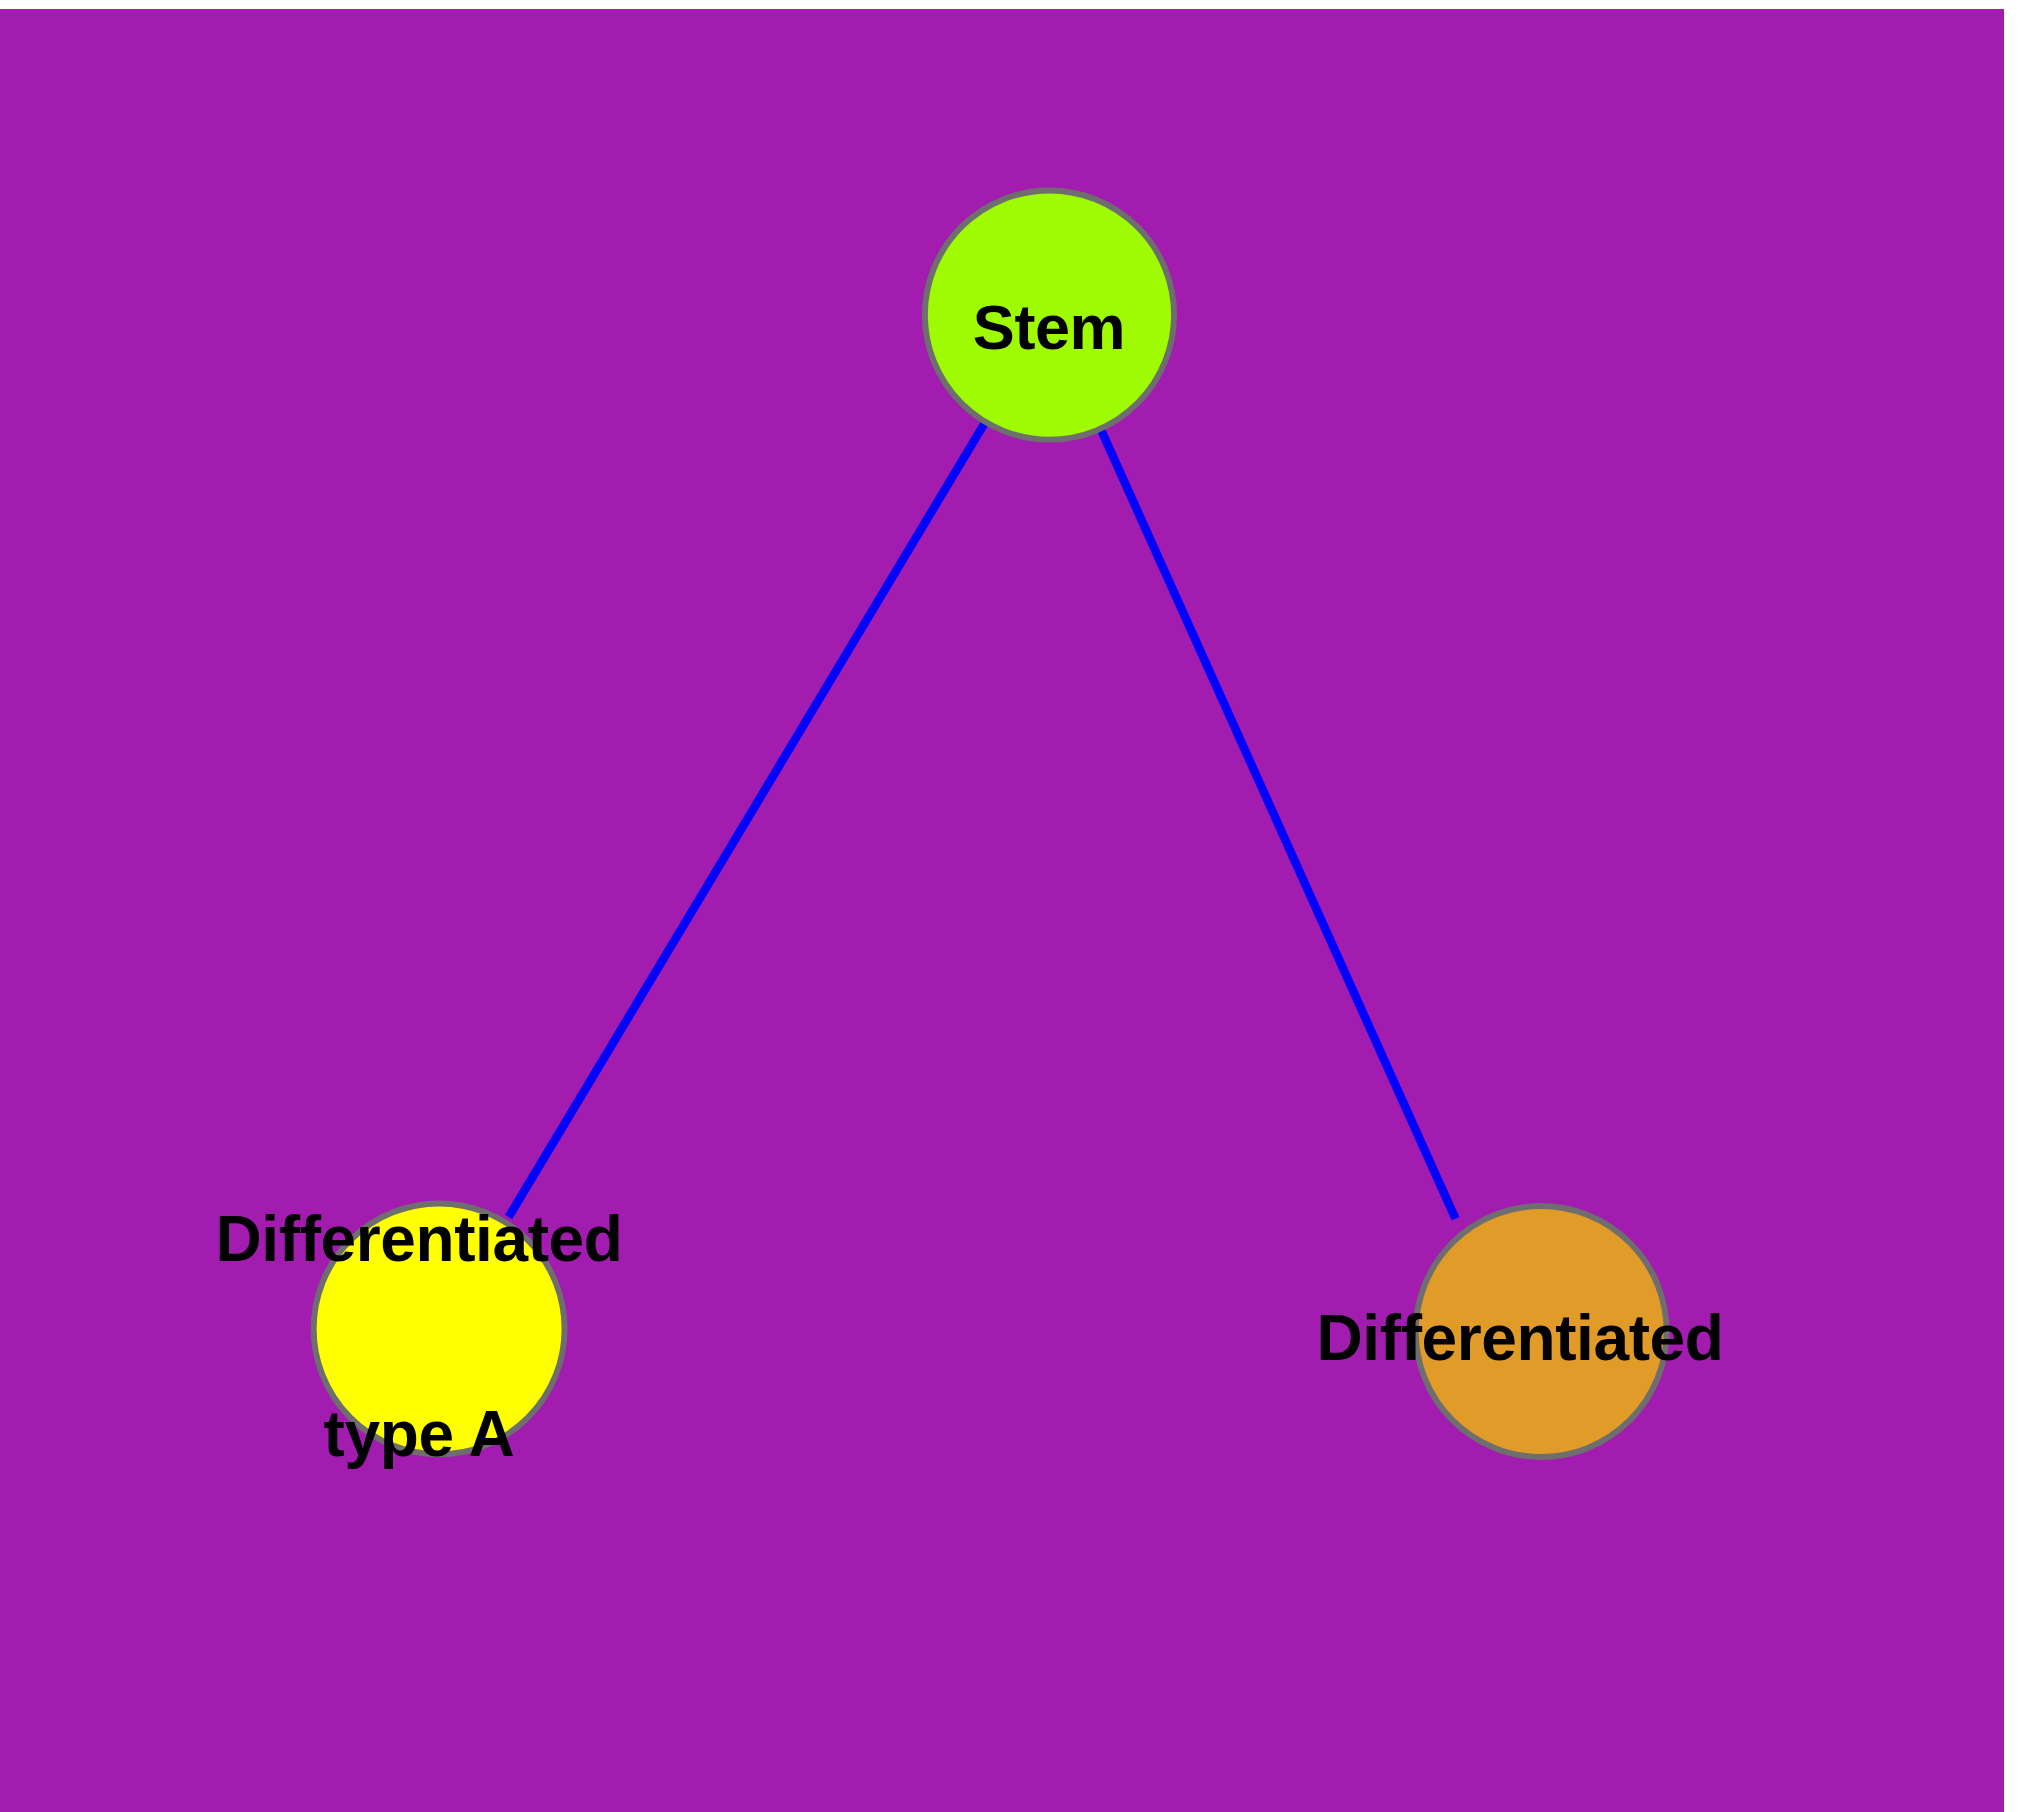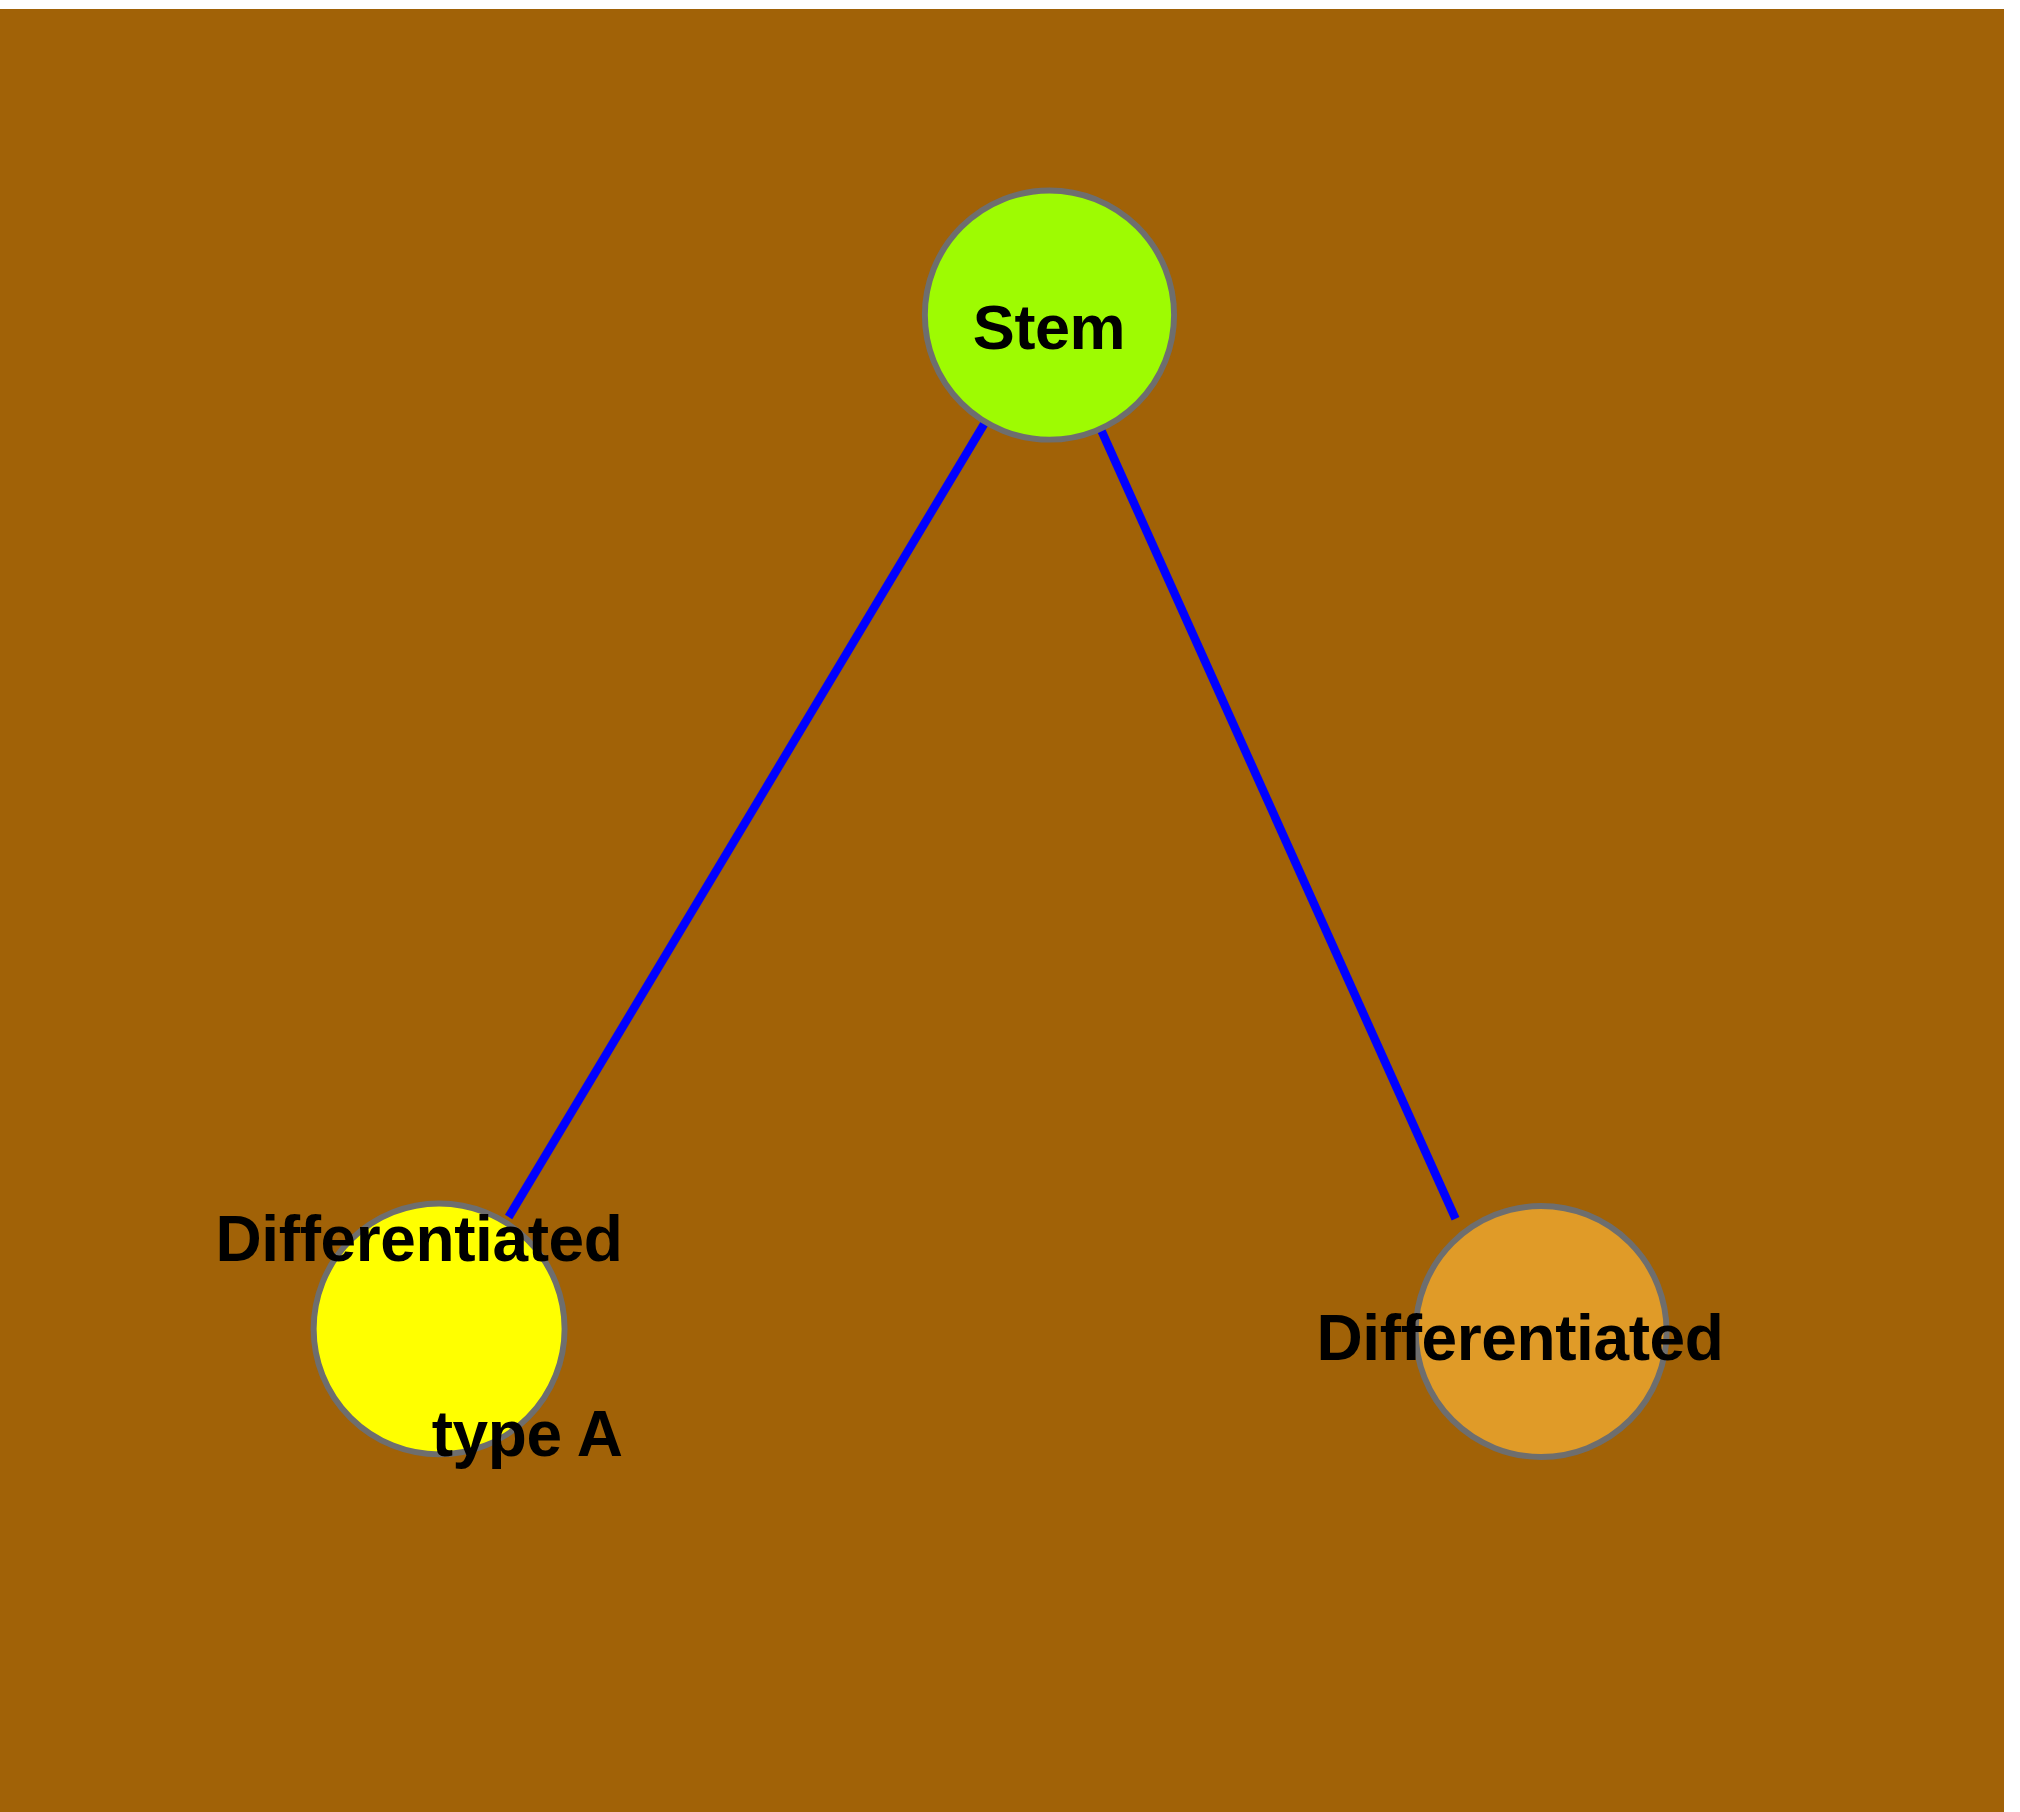--- a/index.html
+++ b/index.html
@@ -14,21 +14,21 @@
     background: #ffffff;
     overflow: hidden;
     font-family: "Liberation Sans", sans-serif;
   }
   #canvas {
     position: absolute;
     left: 0px;
     top: 8.5px;
     width: 2004px;
     height: 1804px;
-    background: #a16207;
+    background: #a21caf;
   }
   #graph-svg {
     position: absolute;
     left: 0;
     top: 0;
     width: 100%;
     height: 100%;
     display: block;
   }
   .node-label {
@@ -54,21 +54,21 @@
     top: 1327px;
     transform: translate(-50%, -50%);
   }
   .label-b {
     font-size: 64px;
     left: 1520px;
     top: 1329px;
     transform: translate(-50%, -50%);
   }
   .label-line { display: block; }
-  .label-line + .label-line { margin-top: 3px; text-align: right; }
+  .label-line + .label-line { margin-top: 3px; }
 </style>
 </head>
 <body>
 
 <div id="stage">
   <div id="canvas">
 
     <svg id="graph-svg" viewBox="0 0 2364 2128" preserveAspectRatio="none">
 
       <g>

